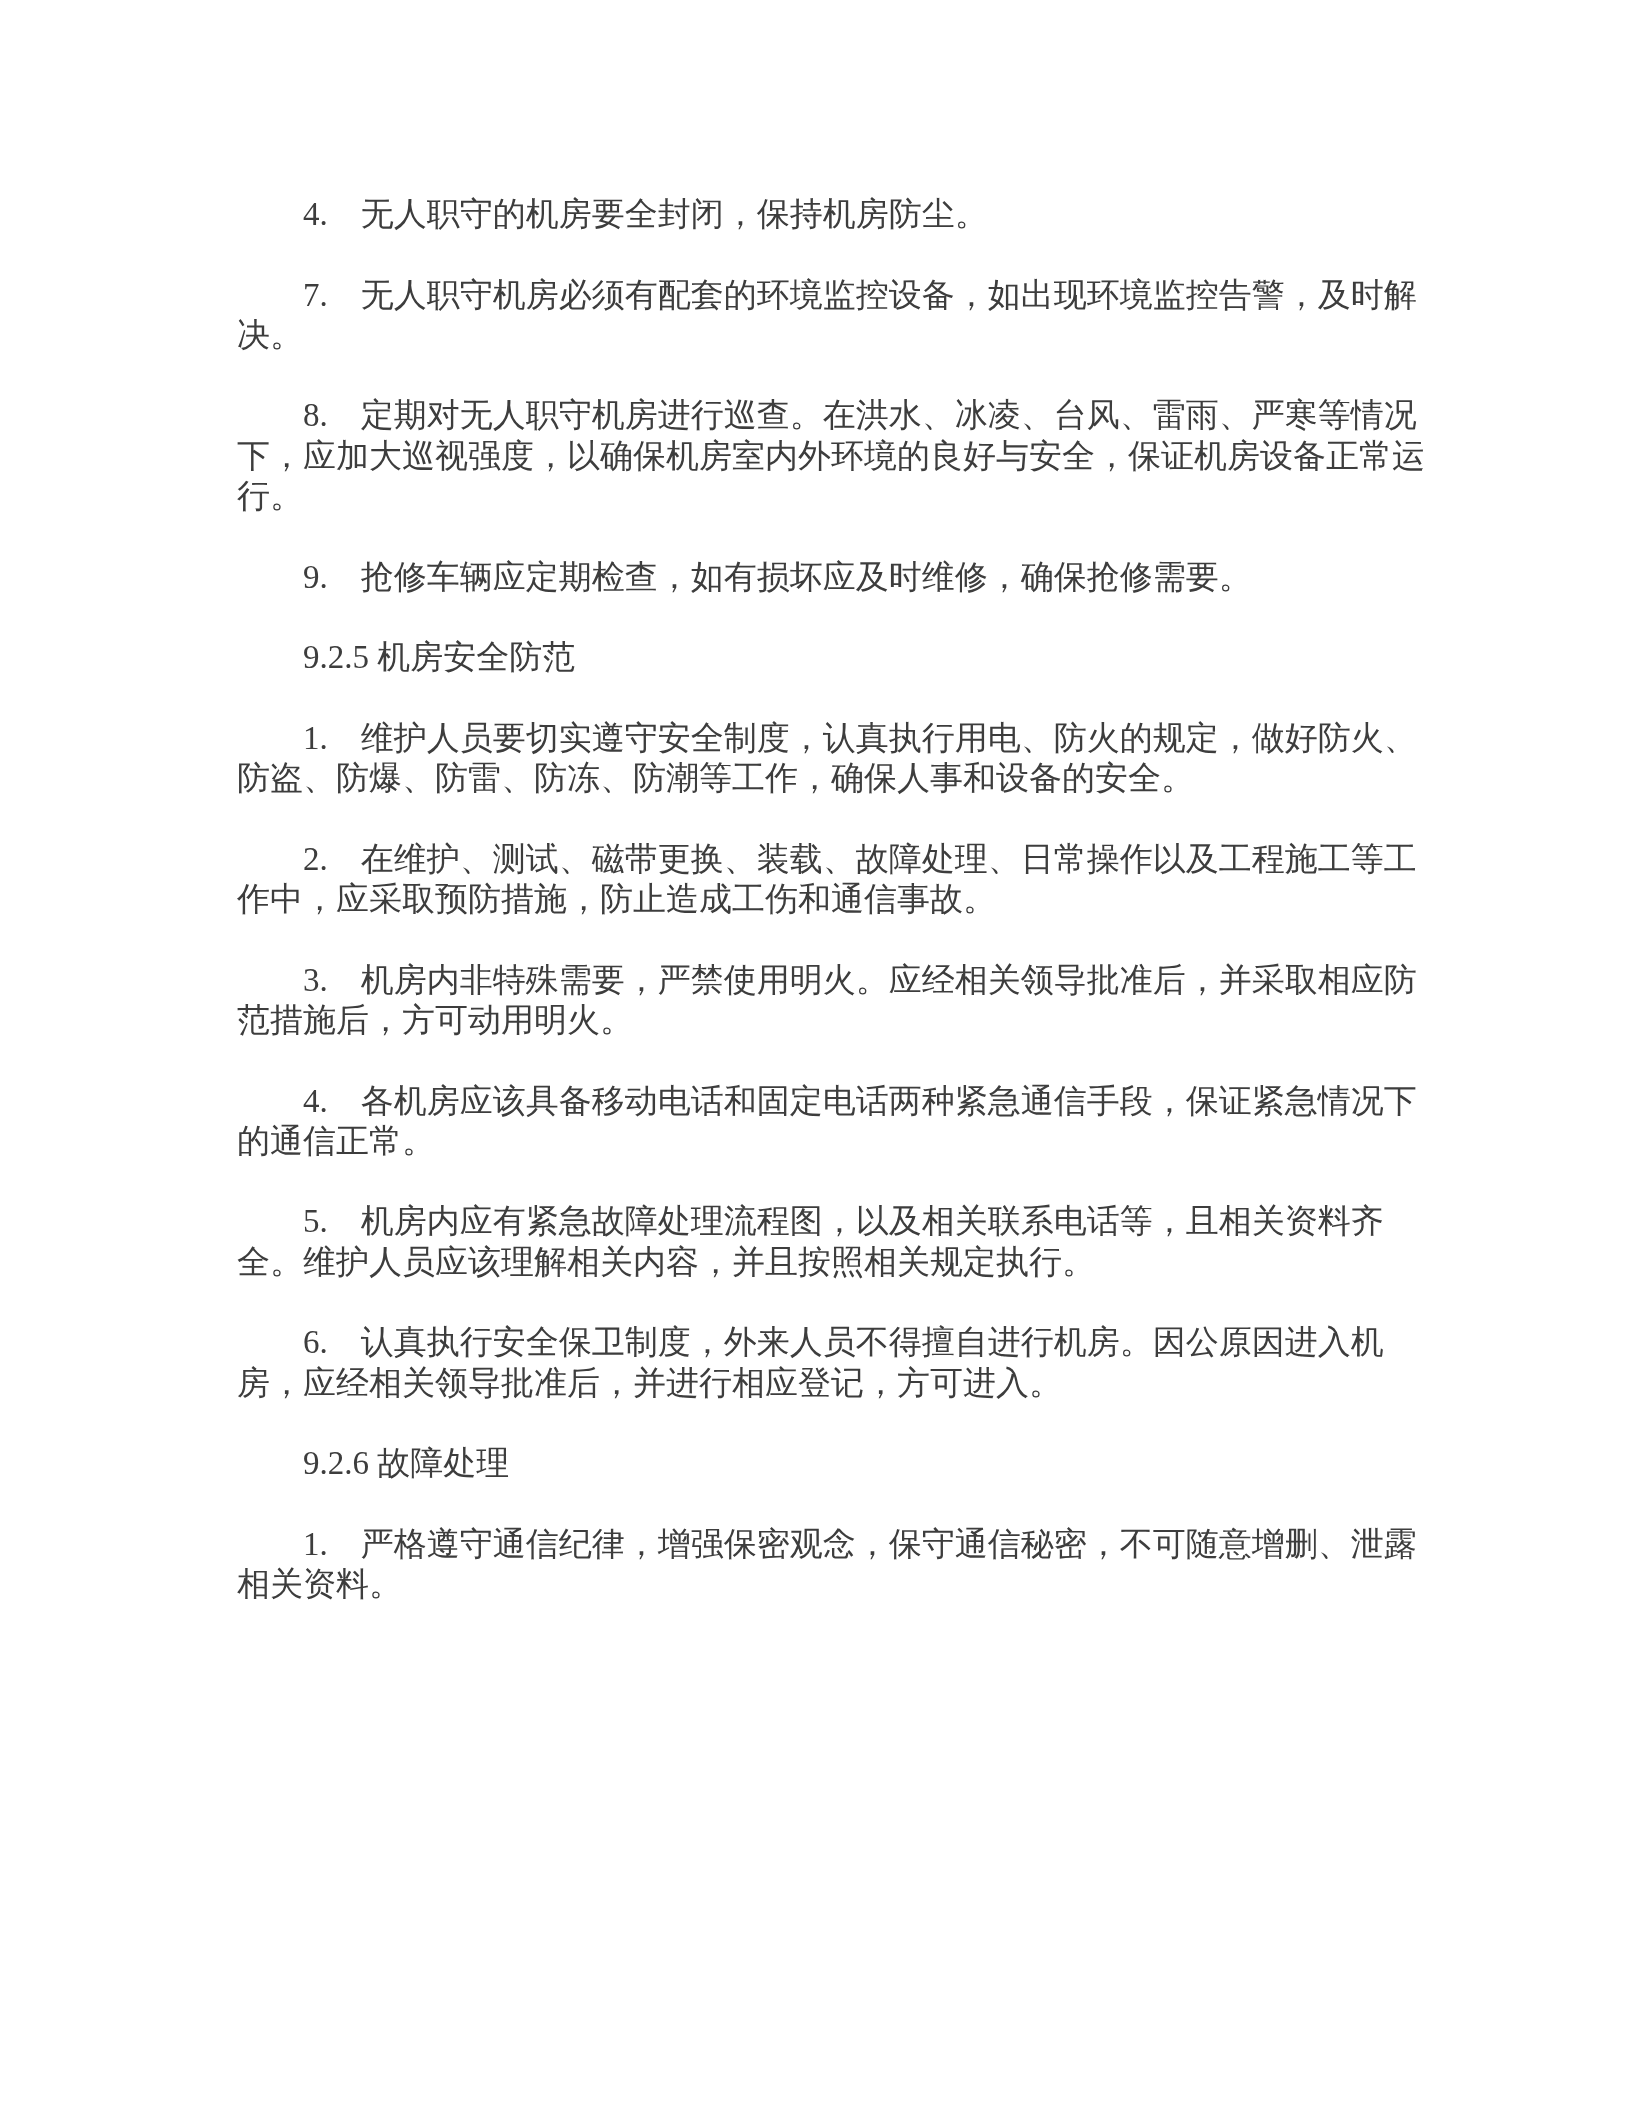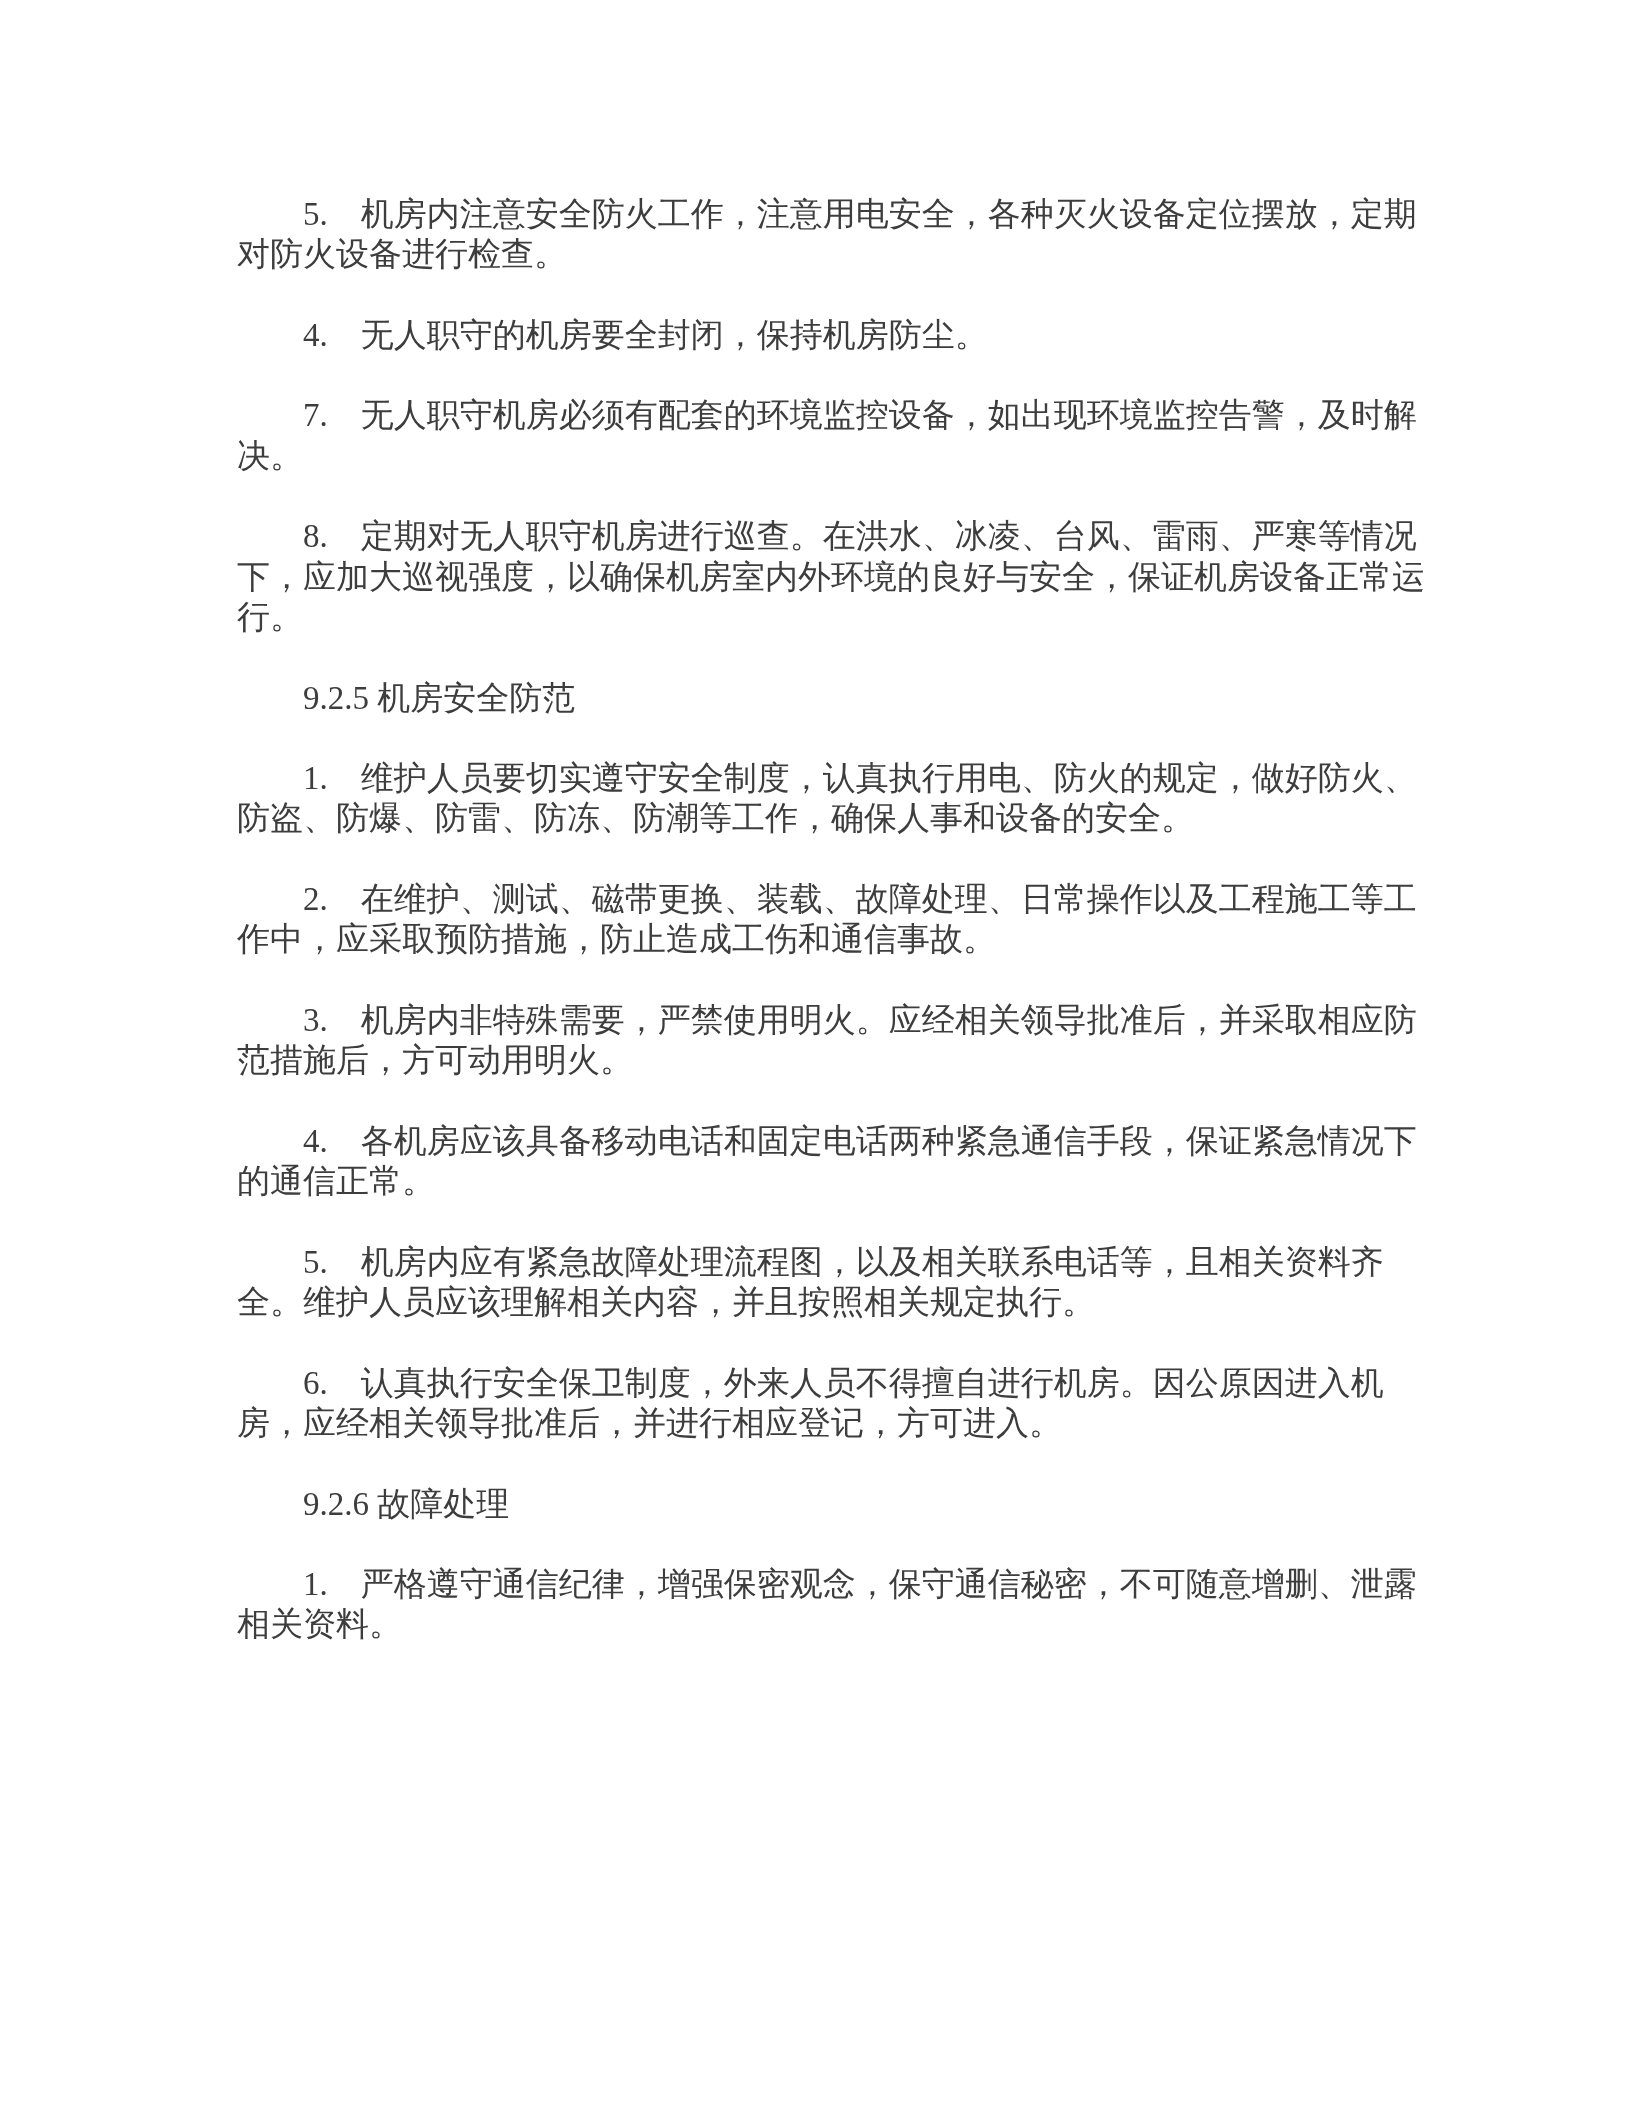--- a/index.html
+++ b/index.html
@@ -35,24 +35,24 @@
   }
   .doc-body p.heading {
     font-weight: normal; 
   }
 </style>
 </head>
 <body>
 
 <div class="page" style="background: rgb(255, 255, 255);">
   <div class="doc-body" id="doc-body" style="color: rgb(61, 61, 61);">
-      <p class="body-paragraph">5.　机房内注意安全防火工作，注意用电安全，各种灭火设备定位摆放，定期对防火设备进行检查。</p>
       <p class="body-paragraph">4.　无人职守的机房要全封闭，保持机房防尘。</p>
       <p class="body-paragraph">7.　无人职守机房必须有配套的环境监控设备，如出现环境监控告警，及时解决。</p>
       <p class="body-paragraph">8.　定期对无人职守机房进行巡查。在洪水、冰凌、台风、雷雨、严寒等情况下，应加大巡视强度，以确保机房室内外环境的良好与安全，保证机房设备正常运行。</p>
+      <p class="body-paragraph">9.　抢修车辆应定期检查，如有损坏应及时维修，确保抢修需要。</p>
       <p class="heading">9.2.5 机房安全防范</p>
       <p class="body-paragraph">1.　维护人员要切实遵守安全制度，认真执行用电、防火的规定，做好防火、防盗、防爆、防雷、防冻、防潮等工作，确保人事和设备的安全。</p>
       <p class="body-paragraph">2.　在维护、测试、磁带更换、装载、故障处理、日常操作以及工程施工等工作中，应采取预防措施，防止造成工伤和通信事故。</p>
       <p class="body-paragraph">3.　机房内非特殊需要，严禁使用明火。应经相关领导批准后，并采取相应防范措施后，方可动用明火。</p>
       <p class="body-paragraph">4.　各机房应该具备移动电话和固定电话两种紧急通信手段，保证紧急情况下的通信正常。</p>
       <p class="body-paragraph">5.　机房内应有紧急故障处理流程图，以及相关联系电话等，且相关资料齐全。维护人员应该理解相关内容，并且按照相关规定执行。</p>
       <p class="body-paragraph">6.　认真执行安全保卫制度，外来人员不得擅自进行机房。因公原因进入机房，应经相关领导批准后，并进行相应登记，方可进入。</p>
       <p class="heading">9.2.6 故障处理</p>
       <p class="body-paragraph">1.　严格遵守通信纪律，增强保密观念，保守通信秘密，不可随意增删、泄露相关资料。</p>
     </div>

